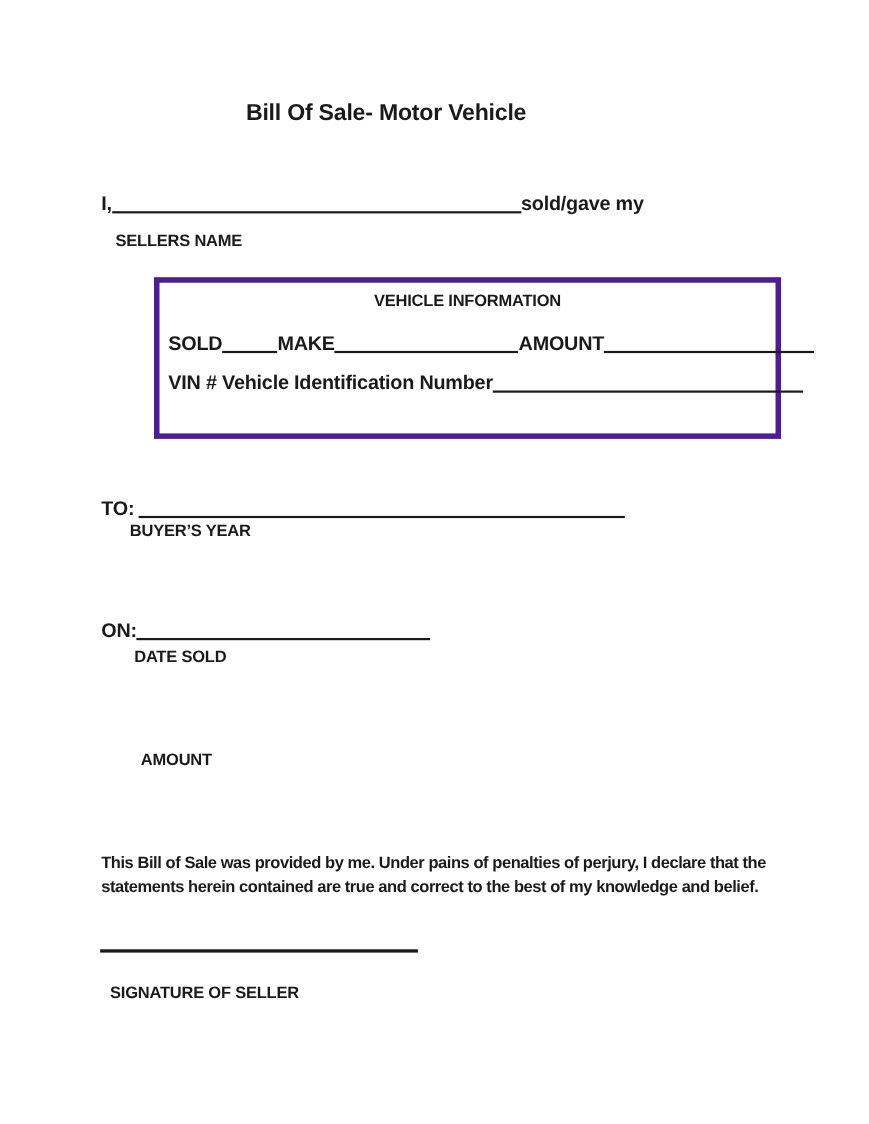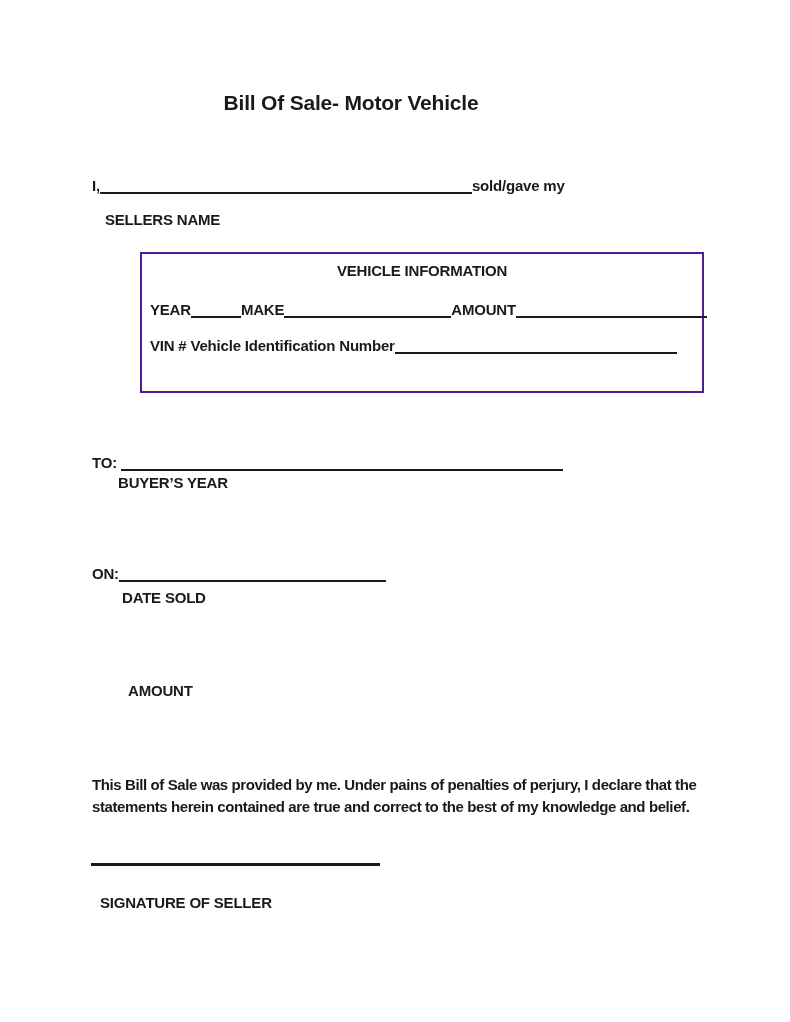--- a/index.html
+++ b/index.html
@@ -8,21 +8,21 @@
     width: 790px;
     height: 1022px;
     background: #ffffff;
     color: #1a1a1a;
     font-family: "Liberation Sans", sans-serif;
     font-weight: 700;
     letter-spacing: -0.2px;
     overflow: hidden;
   }
   .abs { position: absolute; }
-  .line { font-size: 15px; line-height: 19px; white-space: nowrap; }
+  .line { font-size: 18px; line-height: 19px; white-space: nowrap; }
   .label { font-size: 15px; line-height: 19px; white-space: nowrap; }
 
   .doc-title {
     top: 90px; left: 0; width: 702px;
     text-align: center;
     font-size: 21px; line-height: 26px;
   }
 
   .seller-line { top: 176px; left: 92px; }
   .sellers-name-label { top: 210px; left: 105px; }
@@ -38,21 +38,21 @@
   .w-on { width: 267px; }
   .w-for { width: 266px; }
   .w-year { width: 50px; }
   .w-make { width: 167px; }
   .w-model { width: 191px; }
   .w-vin { width: 282px; }
 
   .vehicle-box {
     top: 252px; left: 140px;
     width: 560px; height: 137px;
-    border: 2px solid #4c1d95;
+    border: 5px solid #4c1d95;
   }
   .box-title {
     position: absolute; top: 8px; left: 0; width: 560px;
     text-align: center; font-size: 15px;
   }
   .ymm-line { position: absolute; top: 46px; left: 8px; }
   .vin-line  { position: absolute; top: 82px; left: 8px; }
 
   .to-line { top: 453px; left: 92px; }
   .buyers-name-label { top: 473px; left: 118px; }
@@ -82,21 +82,21 @@
 
 <div class="page">
 
   <div class="abs doc-title">Bill Of Sale- Motor Vehicle</div>
 
   <div class="abs line seller-line"><span>I,</span><span class="fill w-seller"></span><span>sold/gave my</span></div>
   <div class="abs label sellers-name-label">SELLERS NAME</div>
 
   <div class="abs vehicle-box">
     <div class="box-title">VEHICLE INFORMATION</div>
-    <div class="line ymm-line"><span>YEAR</span><span class="fill w-year"></span><span>MAKE</span><span class="fill w-make"></span><span>AMOUNT</span><span class="fill w-model"></span></div>
+    <div class="line ymm-line"><span>SOLD</span><span class="fill w-year"></span><span>MAKE</span><span class="fill w-make"></span><span>AMOUNT</span><span class="fill w-model"></span></div>
     <div class="line vin-line"><span>VIN # Vehicle Identification Number</span><span class="fill w-vin"></span></div>
   </div>
 
   <div class="abs line to-line"><span>TO:</span><span class="fill w-to"></span></div>
   <div class="abs label buyers-name-label">BUYER’S YEAR</div>
 
   <div class="abs line on-line"><span>ON:</span><span class="fill w-on"></span></div>
   <div class="abs label date-sold-label">DATE SOLD</div>
 
   <div class="abs label amount-label">AMOUNT</div>

